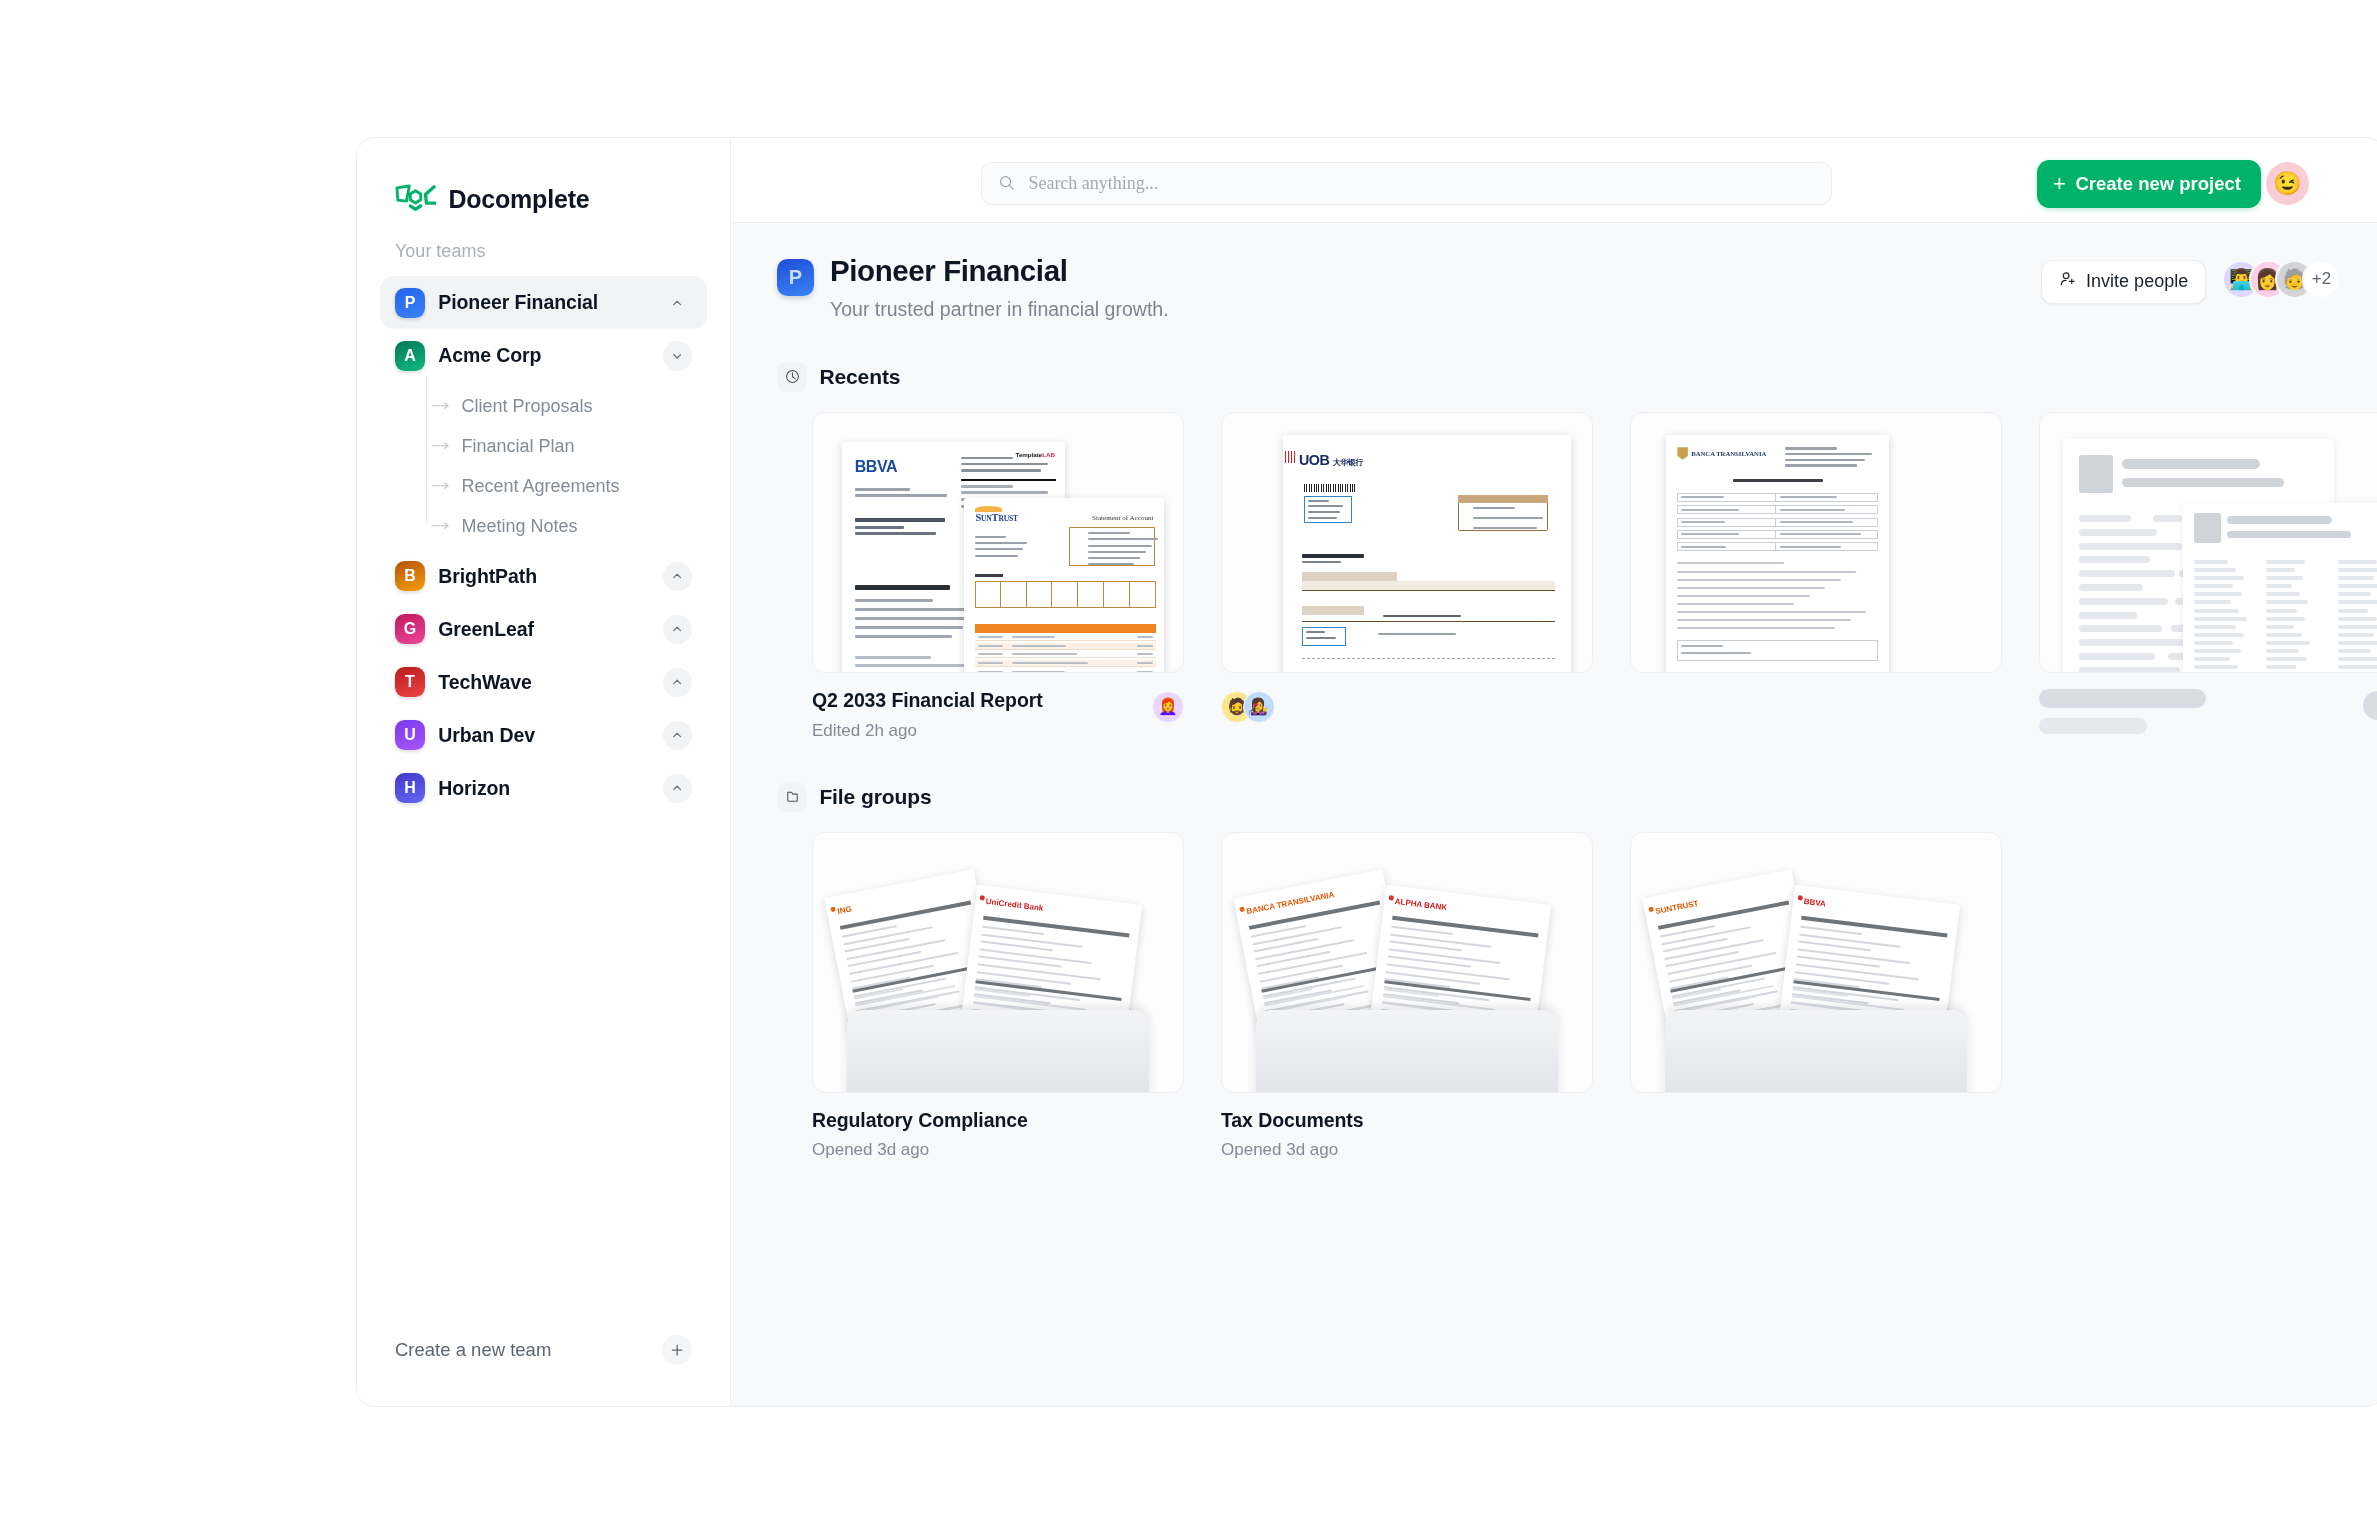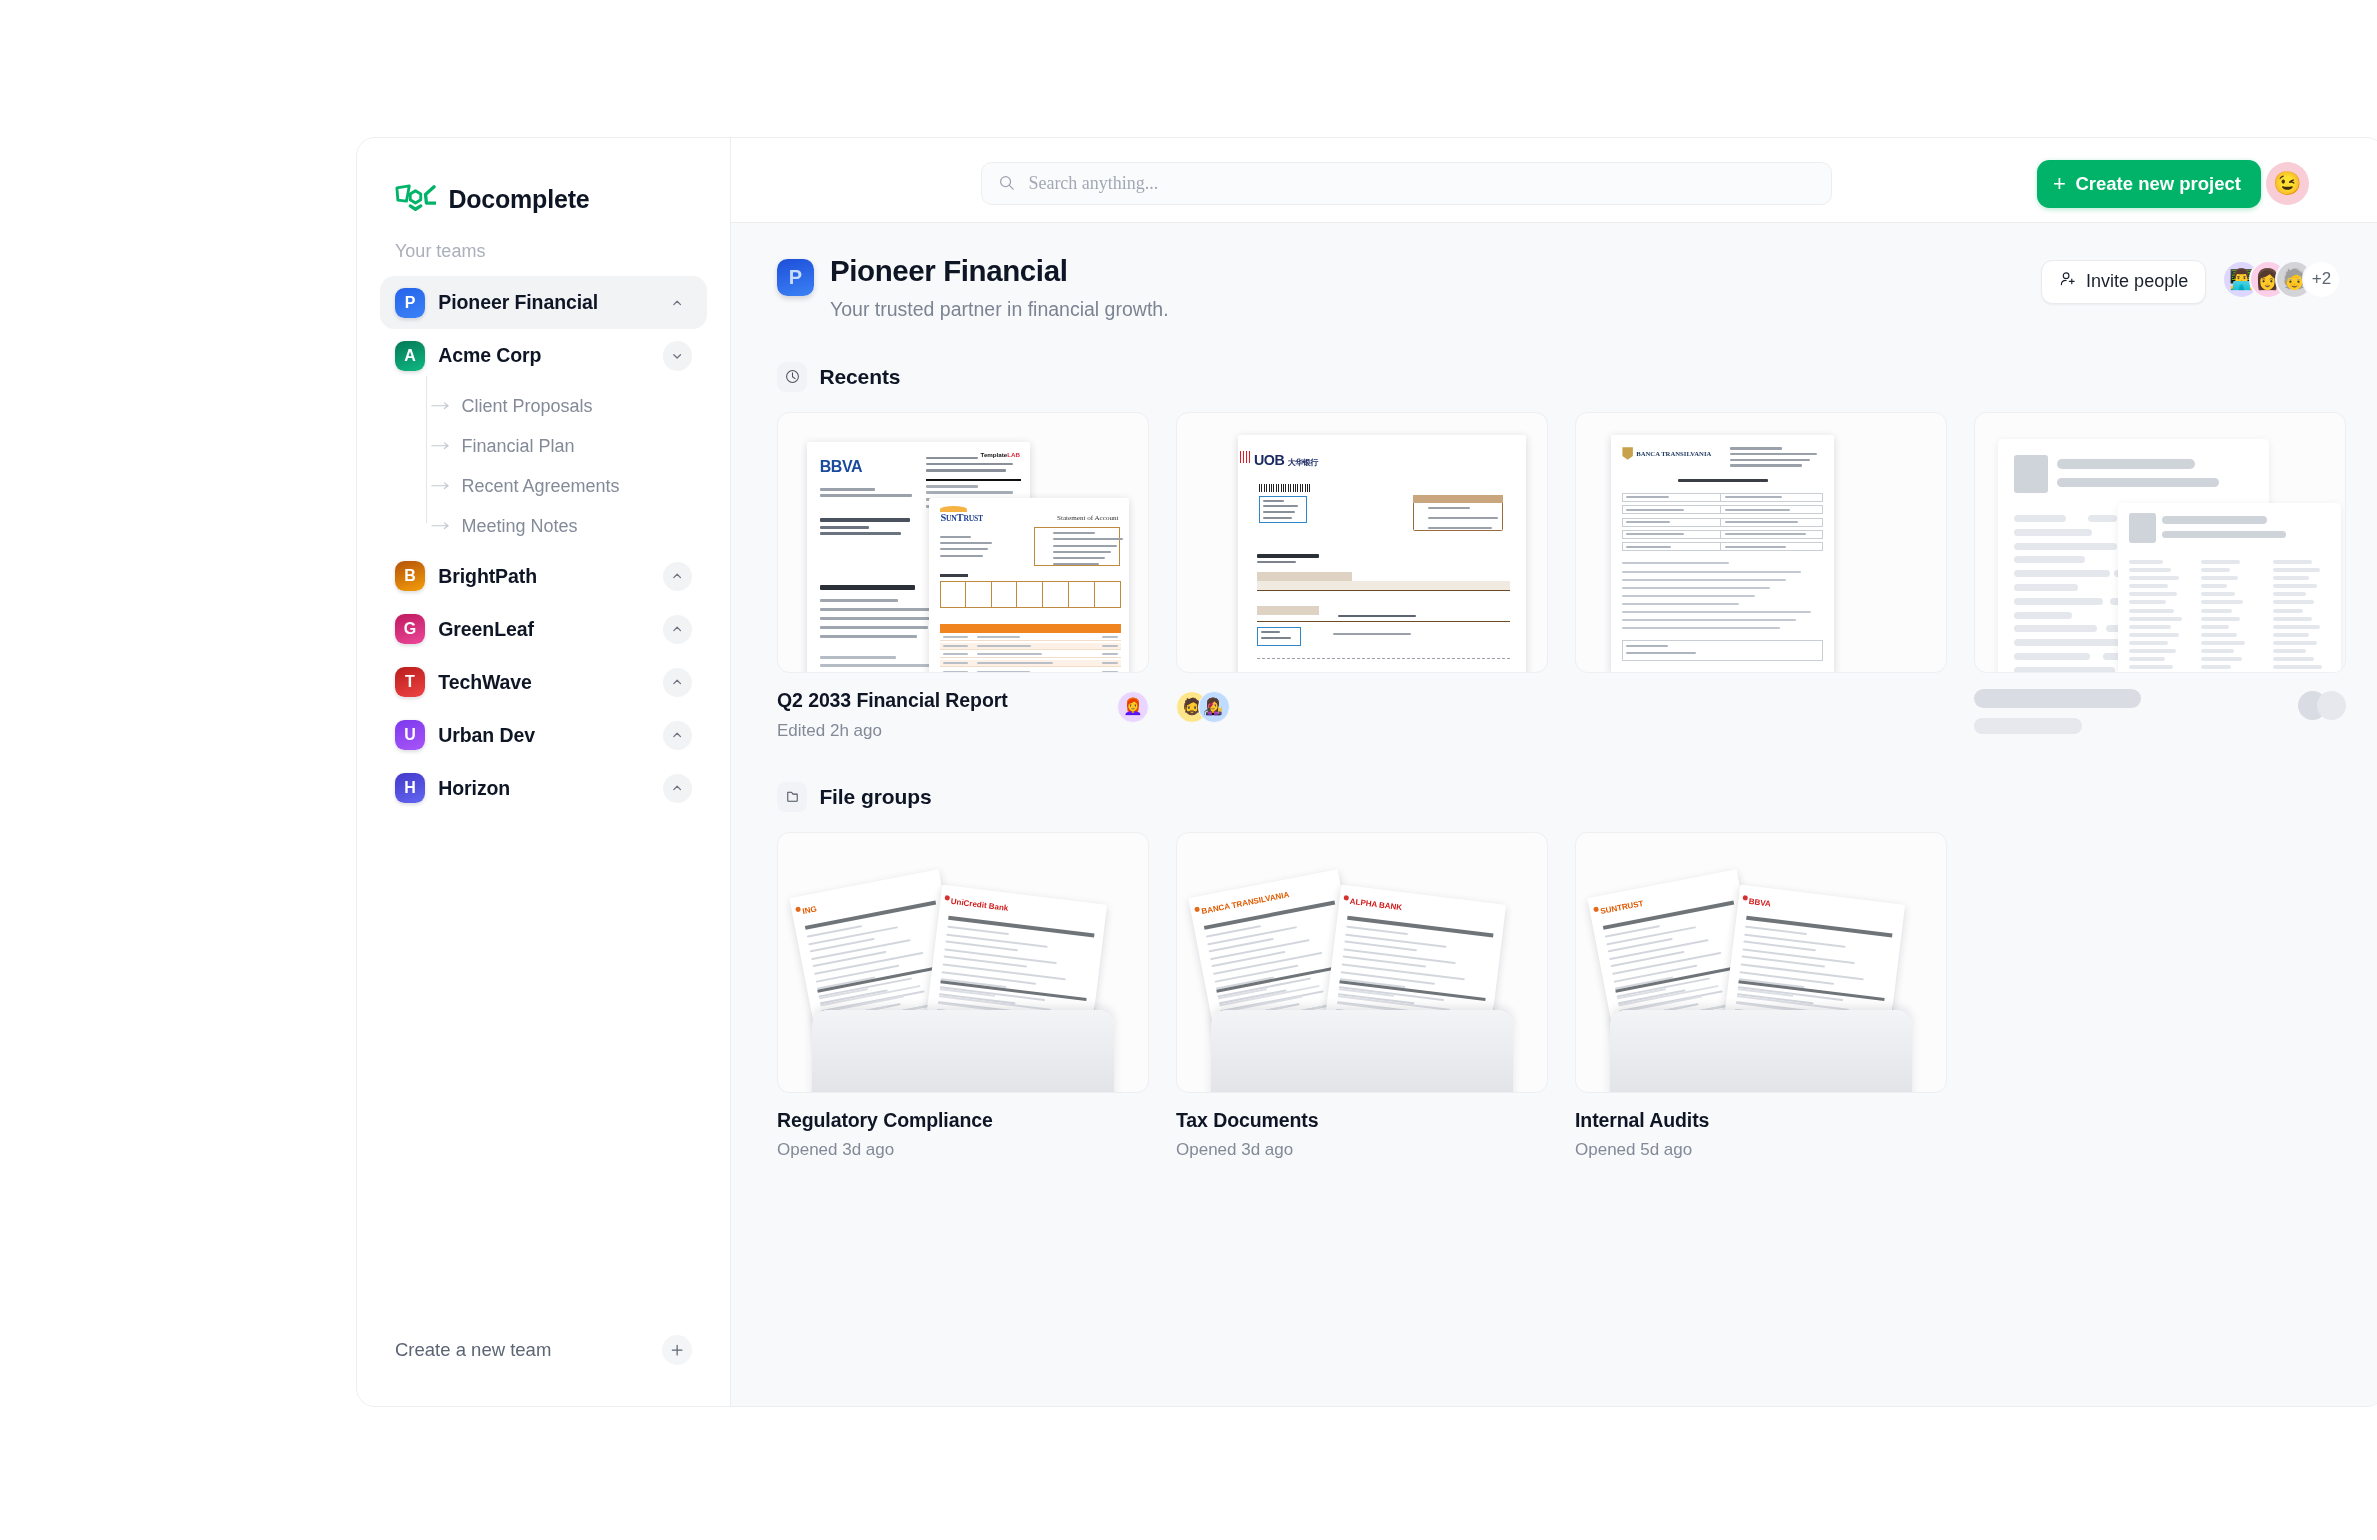--- a/index.html
+++ b/index.html
@@ -238,21 +238,21 @@
     background: #F1F3F6;
     display: flex; align-items: center; justify-content: center;
   }
   .section-icon svg { width: 17px; height: 17px; }
   .section-title {
     font-size: 21px; font-weight: 600; color: #0E1525;
     letter-spacing: -0.1px;
   }
 
   
-  .card-grid { display: flex; gap: 27px; }
+  .card-grid { display: flex; gap: 37px; margin-left: 35px; }
   .doc-card { width: 372px; }
   .thumb {
     width: 372px; height: 261px;
     background: #FCFCFD;
     border: 1.4px solid #EDEFF2;
     border-radius: 12.4px;
     overflow: hidden;
     position: relative;
     cursor: pointer;
   }
@@ -1001,25 +1001,19 @@
                   <div style="position: absolute; left: 9.5px; top: 160px; width: 130px; height: 1.9px; background: rgb(220, 223, 228); border-radius: 1px;"></div>
                   <div style="position: absolute; left: 9.5px; top: 167px; width: 110px; height: 1.9px; background: rgb(220, 223, 228); border-radius: 1px;"></div>
                   <div style="position: absolute; left: 9.5px; top: 174px; width: 91px; height: 1.9px; background: rgb(220, 223, 228); border-radius: 1px;"></div>
                   <div style="position: absolute; left: 9.5px; top: 181px; width: 71px; height: 1.9px; background: rgb(220, 223, 228); border-radius: 1px;"></div>
                   <div style="position: absolute; left: 9.5px; top: 188px; width: 129px; height: 1.9px; background: rgb(220, 223, 228); border-radius: 1px;"></div>
                   <div style="position: absolute; left: 9.5px; top: 195px; width: 109px; height: 1.9px; background: rgb(220, 223, 228); border-radius: 1px;"></div>
                 </div>
                 <div class="folder-front" style="z-index: 5;"></div>
               </div>
             </div>
-            <div class="doc-meta">
-              <div class="doc-meta-text">
-                <div class="doc-title">Internal Audits</div>
-                <div class="doc-sub">Opened 5d ago</div>
-              </div>
-            </div>
           </div>
         </div>
 
     </main>
   </section>
 </div>
 
 
 </body></html>

